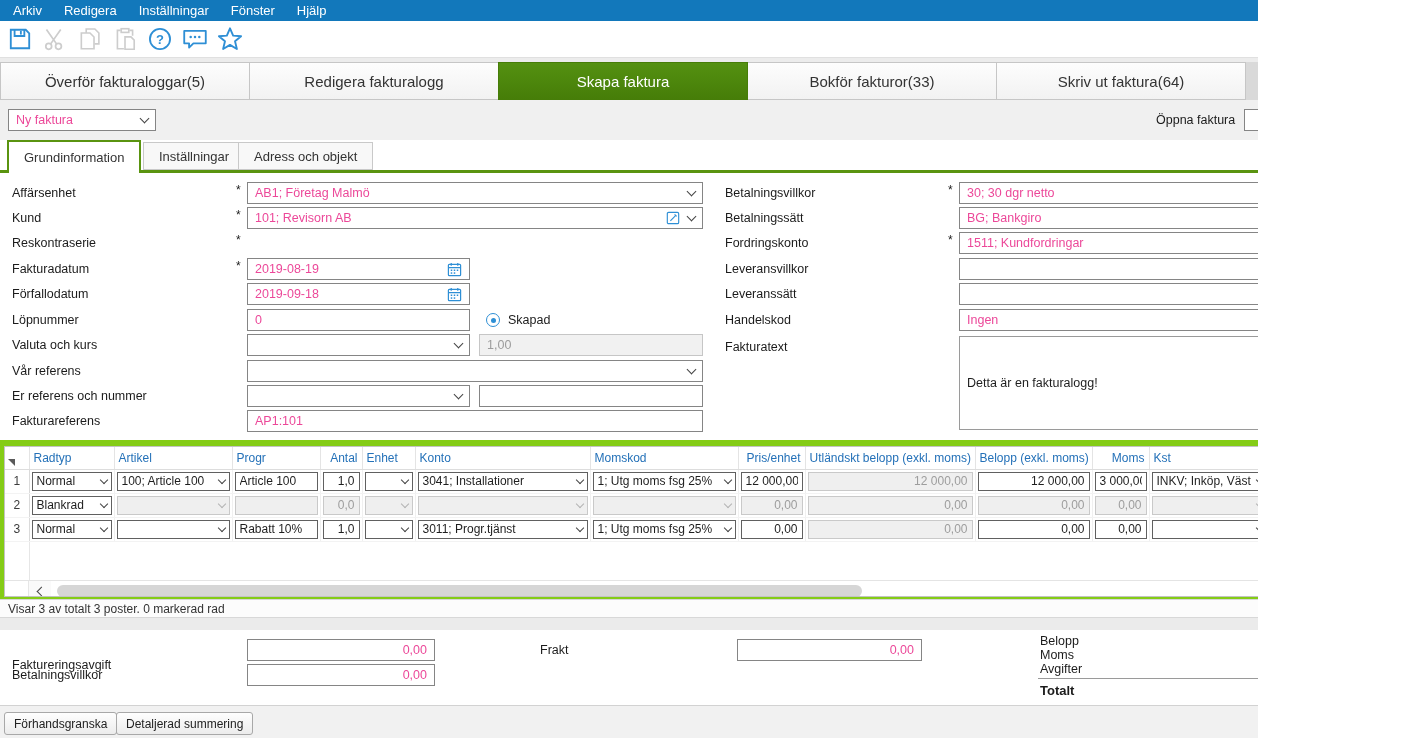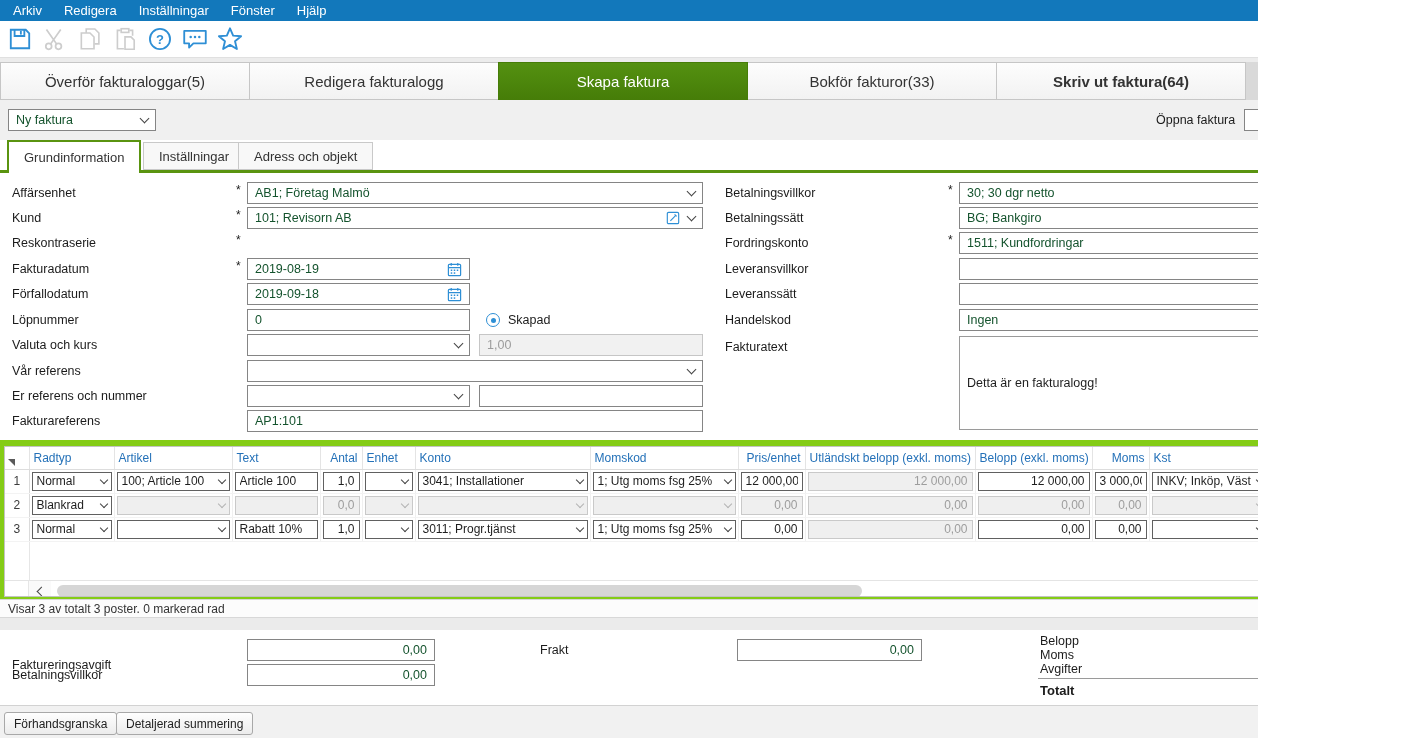--- a/index.html
+++ b/index.html
@@ -13,28 +13,28 @@
 
   
   .toolbar { height:36px; background:#fff; display:flex; align-items:center; gap:7px; padding-left:6px; }
   .tbtn { width:28px; height:28px; border:none; background:none; display:flex; align-items:center; justify-content:center; padding:0; }
   .bandA { height:5px; background:#ececec; border-top:1px solid #e0e0e0; }
 
   
   .maintabs { height:38px; display:flex; background:#d9d9d9; }
   .mtab { flex:1; display:flex; align-items:center; justify-content:center; font-size:15px; color:#333;
           background:linear-gradient(#fdfdfd,#f2f2f2); border:1px solid #c6c6c6; margin-right:-1px; }
-  .mtab:last-child { margin-right:12px;font-weight:bold; }
+  .mtab:last-child { margin-right:12px; }
   .mtab.active { background:linear-gradient(#549111,#467d08); color:#fff; border-color:#467d08; z-index:2; }
 
   
   .invoicebar { height:40px; background:#f0f0f0; position:relative; }
 
   
-  .selc, .inpc { position:absolute; height:22px; background:#fff; border:1px solid #858585; display:flex; align-items:center; padding:0 7px; font-size:12.5px; color:#14532d; overflow:hidden; }
+  .selc, .inpc { position:absolute; height:22px; background:#fff; border:1px solid #858585; display:flex; align-items:center; padding:0 7px; font-size:12.5px; color:#ec4899; overflow:hidden; }
   .selc .txt, .inpc .txt { flex:1; overflow:hidden; white-space:nowrap; }
   .inpc.num .txt { text-align:right; }
   .inpc.dis, .selc.dis { background:#f1f1f1; border-color:#c6c6c6; color:#9c9c9c; }
   .ch { width:7px; height:7px; border-right:1.4px solid #444; border-bottom:1.4px solid #444; flex:none; }
   .chev { transform:rotate(45deg); margin-left:6px; margin-top:-4px; }
   .dis .ch { border-color:#b3b3b3; }
 
   
   .subtabs { height:33px; background:#fff; position:relative; }
   .greenline { position:absolute; left:0; right:0; top:30px; height:3px; background:#5a9410; }
@@ -360,21 +360,21 @@
             <col style="width:55px">
             <col style="width:19px">
         </colgroup>
         <tbody>
             <tr>
           <th>
                 <span class="corner"></span>
               </th>
           <th>Radtyp</th>
           <th>Artikel</th>
-          <th>Text</th>
+          <th>Progr</th>
           <th class="r">Antal</th>
           <th>Enhet</th>
           <th>Konto</th>
           <th>Momskod</th>
           <th class="r">Pris/enhet</th>
           <th class="r">Utländskt belopp (exkl. moms)</th>
           <th class="r">Belopp (exkl. moms)</th>
           <th class="r">Moms</th>
           <th>Kst</th>
           <th>Ansv</th>

